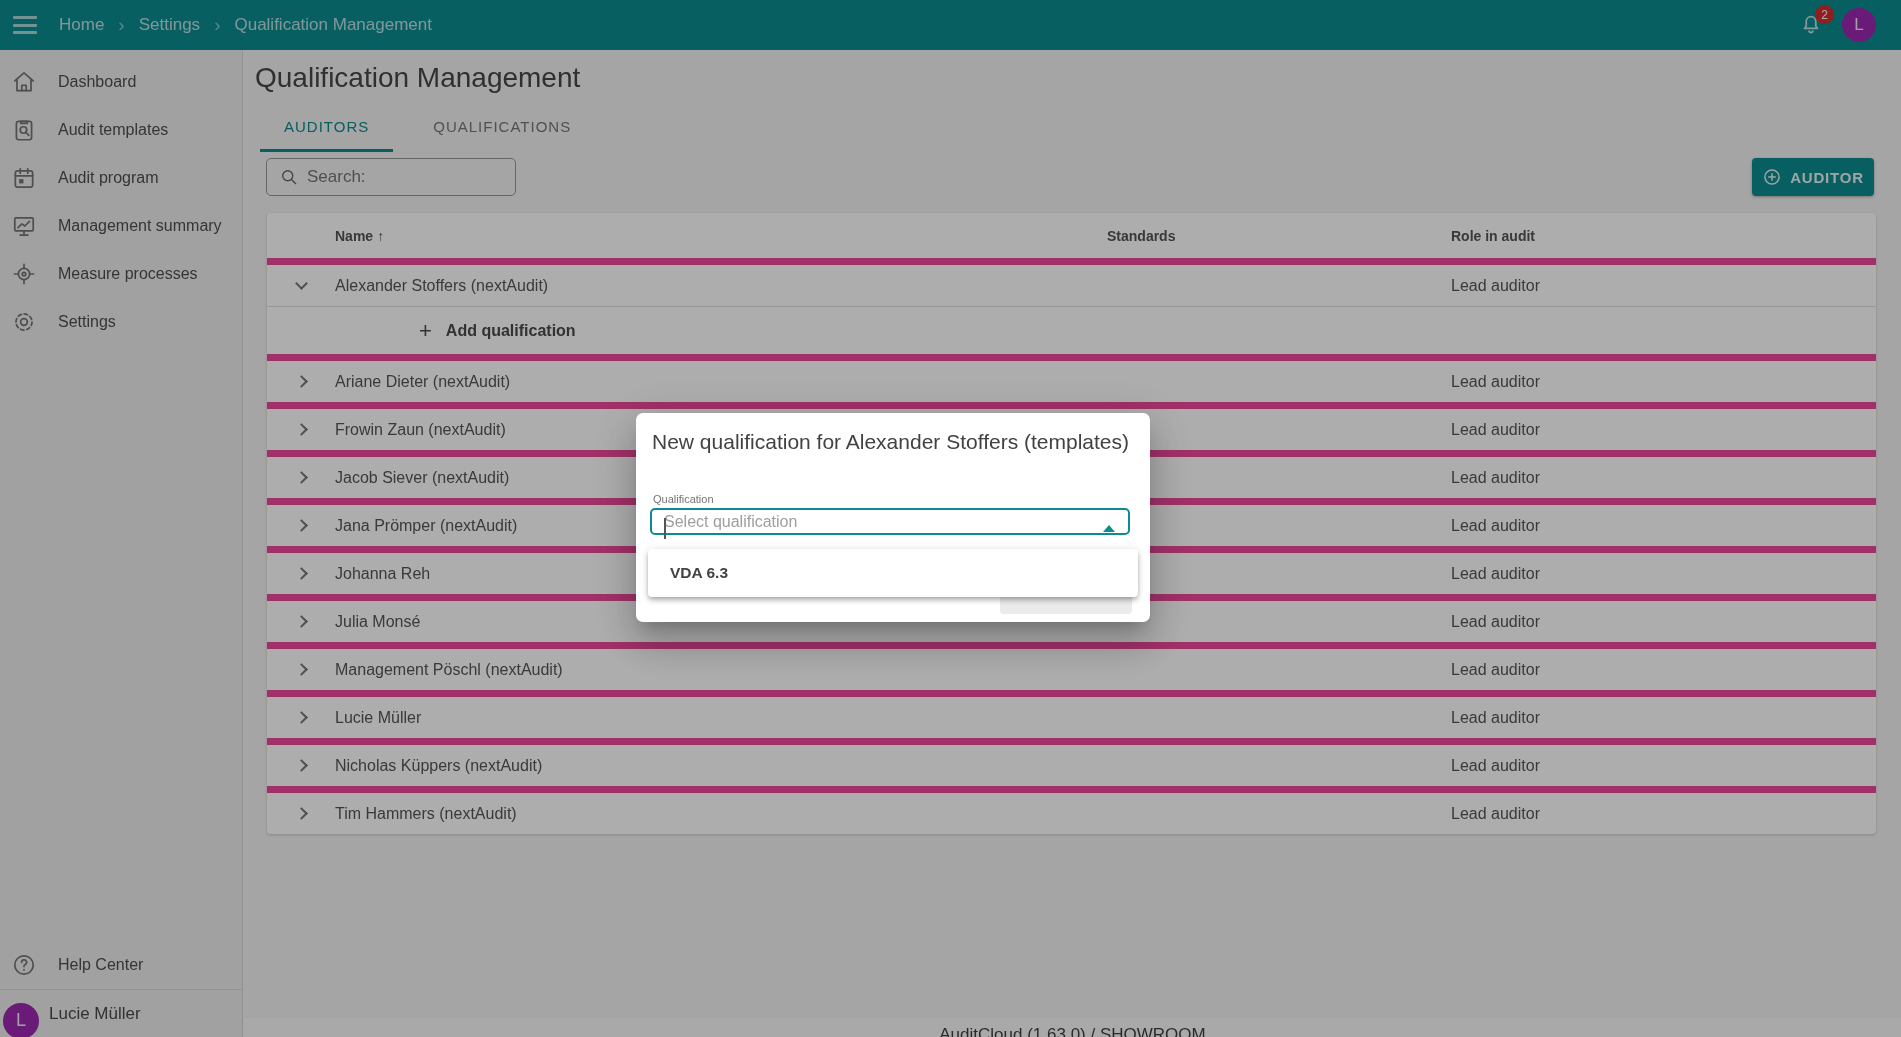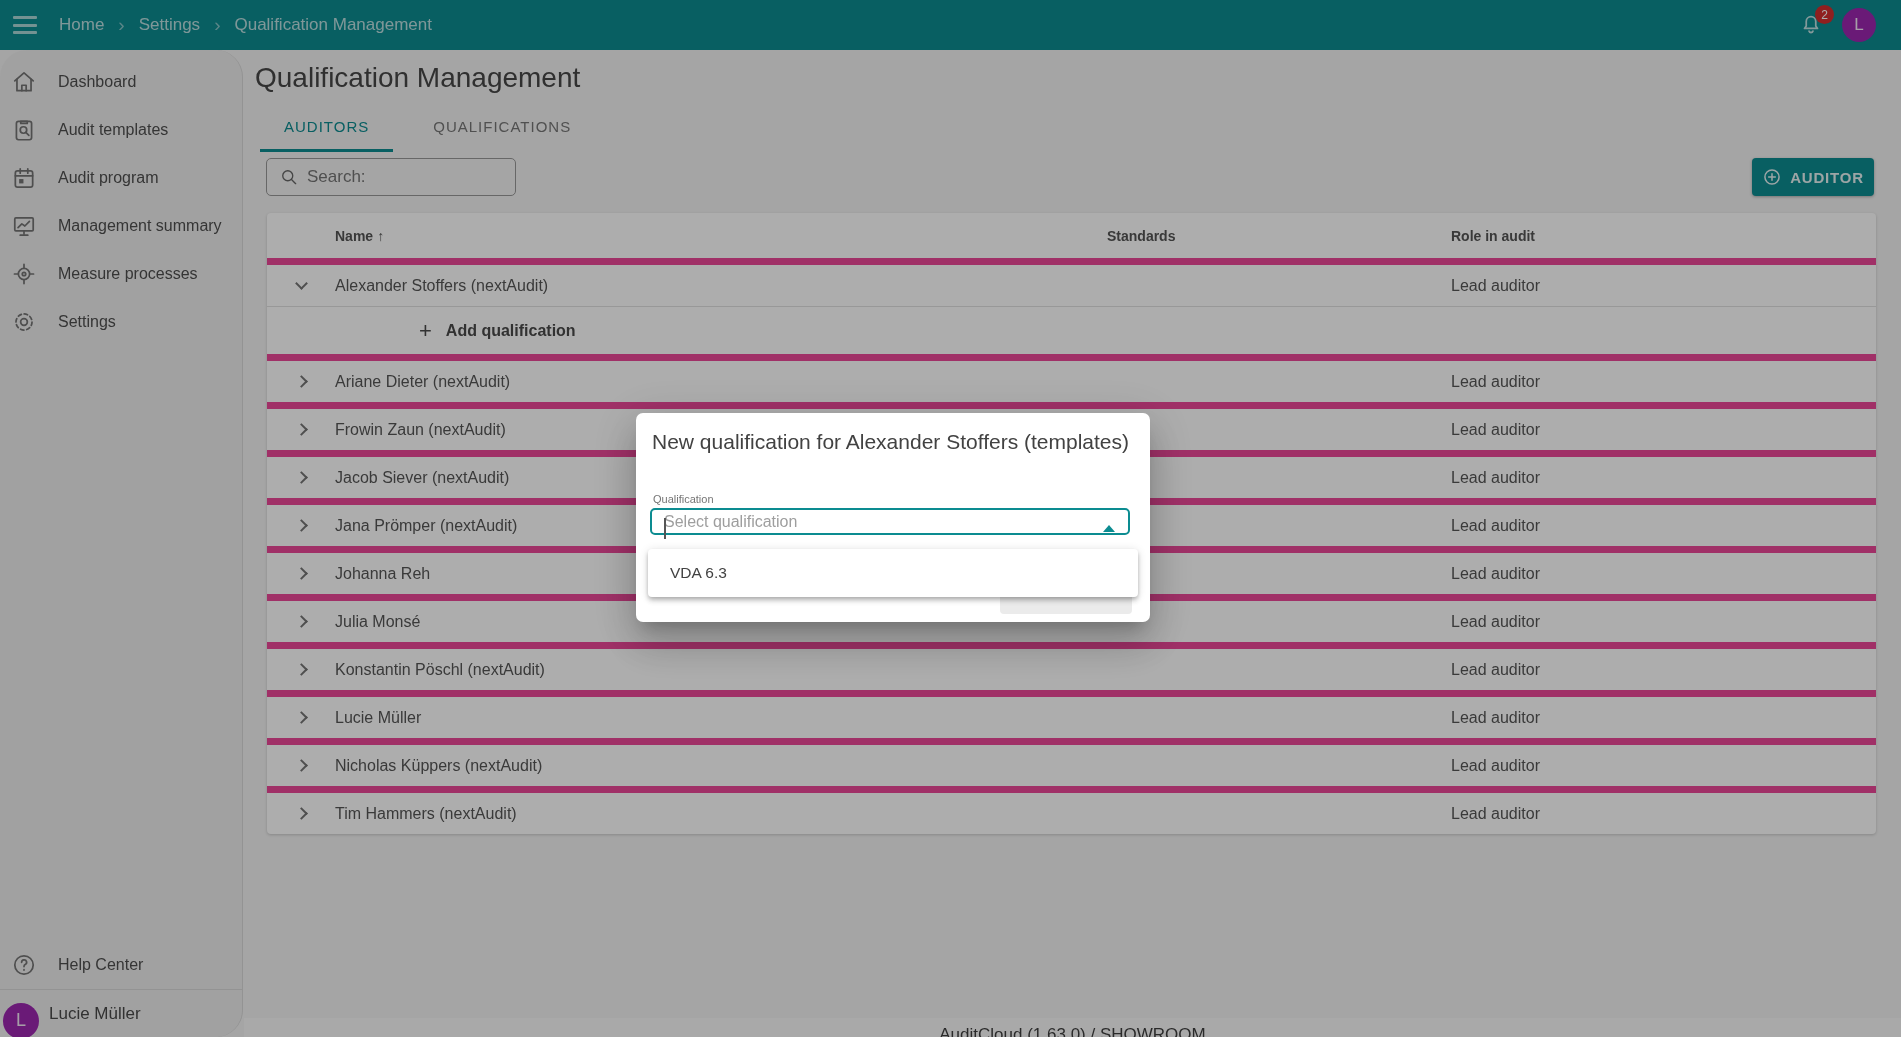--- a/index.html
+++ b/index.html
@@ -12,21 +12,21 @@
   .hamburger span { display:block; height:3px; background:rgba(255,255,255,0.65); border-radius:1px; }
   .breadcrumb { display:flex; align-items:center; gap:14px; margin-left:22px; font-size:17px; font-weight:500; color:rgba(255,255,255,0.72); }
   .crumb { cursor:pointer; }
   .crumb-sep { color:rgba(255,255,255,0.5); font-size:19px; font-weight:400; }
   .nav-right { margin-left:auto; display:flex; align-items:center; }
   .bell-wrap { position:relative; width:30px; height:32px; margin-right:14px; cursor:pointer; }
   .badge { position:absolute; top:-4px; right:-6px; min-width:19px; height:19px; border-radius:10px; background:#d32f2f; color:#fff; font-size:12px; display:flex; align-items:center; justify-content:center; }
   .avatar { width:34px; height:34px; border-radius:50%; background:#9c27b0; color:rgba(255,255,255,0.9); font-size:17px; display:flex; align-items:center; justify-content:center; margin-right:25px; cursor:pointer; }
 
   
-  #sidebar { position:absolute; top:50px; left:0; width:243px; height:987px; background:#eeeeee; border-right:1px solid #d9d9d9; display:flex; flex-direction:column; padding-top:8px; z-index:5;border-radius:27px; }
+  #sidebar { position:absolute; top:50px; left:0; width:243px; height:987px; background:#eeeeee; border-right:1px solid #d9d9d9; display:flex; flex-direction:column; padding-top:8px; z-index:5; }
   .side-item { height:48px; display:flex; align-items:center; cursor:pointer; }
   .side-item .ic { width:28px; height:28px; margin-left:10px; display:flex; align-items:center; justify-content:center; }
   .side-item .lbl { margin-left:20px; font-size:16px; color:#4f4f4f; }
   .side-spacer { flex:1; }
   .side-divider { height:1px; background:#d9d9d9; }
   .user-item { height:47px; display:flex; align-items:center; cursor:pointer; }
   .user-item .uavatar { width:36px; height:36px; border-radius:50%; background:#9c27b0; color:rgba(255,255,255,0.9); font-size:18px; display:flex; align-items:center; justify-content:center; margin-left:3px; margin-top:14px; }
   .user-item .lbl { margin-left:10px; font-size:17px; color:#4a4a4a; }
   svg.icon { stroke:#757575; fill:none; stroke-width:1.6; stroke-linecap:round; stroke-linejoin:round; }
 
@@ -65,21 +65,21 @@
   #backdrop { position:fixed; left:0; top:0; width:1901px; height:1037px; background:rgba(0,0,0,0.32); z-index:40; }
   #modal { position:fixed; left:636px; top:413px; width:514px; height:209px; background:#fff; border-radius:7px; z-index:50; box-shadow:0 11px 15px -7px rgba(0,0,0,.2), 0 24px 38px 3px rgba(0,0,0,.14), 0 9px 46px 8px rgba(0,0,0,.12); }
   .modal-title { position:absolute; left:16px; top:17px; font-size:21px; font-weight:400; color:#424242; white-space:nowrap; }
   .field-label { position:absolute; left:17px; top:80px; font-size:11px; color:#757575; }
   .select-field { position:absolute; left:14px; top:95px; width:480px; height:27px; border:2px solid #0c8c91; border-radius:5px; display:flex; align-items:center; background:#fff; cursor:pointer; }
   .select-field input { border:none; outline:none; margin-left:12px; font-size:16px; width:420px; background:transparent; font-family:"Liberation Sans",sans-serif; color:#424242; }
   .select-field input::placeholder { color:#9e9e9e; }
   .caret { position:absolute; left:12px; top:8px; width:1.5px; height:21px; background:#555; }
   .tri-up { position:absolute; right:13px; top:15px; width:0; height:0; border-left:6px solid transparent; border-right:6px solid transparent; border-bottom:7px solid #0c8c91; }
   #save-sliver { position:fixed; left:1000px; top:578px; width:132px; height:36px; background:#ebebeb; border-radius:4px; z-index:55; }
-  #dropdown { position:fixed; left:648px; top:549px; width:490px; height:48px; background:#fff; border-radius:4px; z-index:60; box-shadow:0 2px 4px -1px rgba(0,0,0,.2), 0 4px 5px 0 rgba(0,0,0,.14), 0 1px 10px 0 rgba(0,0,0,.12); display:flex; align-items:center; }
+  #dropdown { position:fixed; left:648px; top:549px; width:490px; height:48px; background:#fff; border-radius:4px; z-index:60; box-shadow:0 2px 4px -1px rgba(0,0,0,.2), 0 4px 5px 0 rgba(0,0,0,.14), 0 1px 10px 0 rgba(0,0,0,.12); display:flex; align-items:center;font-weight:bold; }
   .option { padding-left:22px; font-size:15.5px; color:#424242; width:100%; height:100%; display:flex; align-items:center; cursor:pointer; }
 </style>
 </head>
 <body>
 
 <div id="navbar">
   <div class="hamburger">
       <span></span>
       <span></span>
       <span></span>
@@ -274,21 +274,21 @@
           <span class="chev right"></span>
         </div>
       <div class="td-name">Julia Monsé</div>
       <div class="td-name"></div>
       <div class="td-role">Lead auditor</div>
     </div>
     <div class="trow">
       <div class="chev-cell">
           <span class="chev right"></span>
         </div>
-      <div class="td-name">Konstantin Pöschl (nextAudit)</div>
+      <div class="td-name">Management Pöschl (nextAudit)</div>
       <div class="td-name"></div>
       <div class="td-role">Lead auditor</div>
     </div>
     <div class="trow">
       <div class="chev-cell">
           <span class="chev right"></span>
         </div>
       <div class="td-name">Lucie Müller</div>
       <div class="td-name"></div>
       <div class="td-role">Lead auditor</div>

